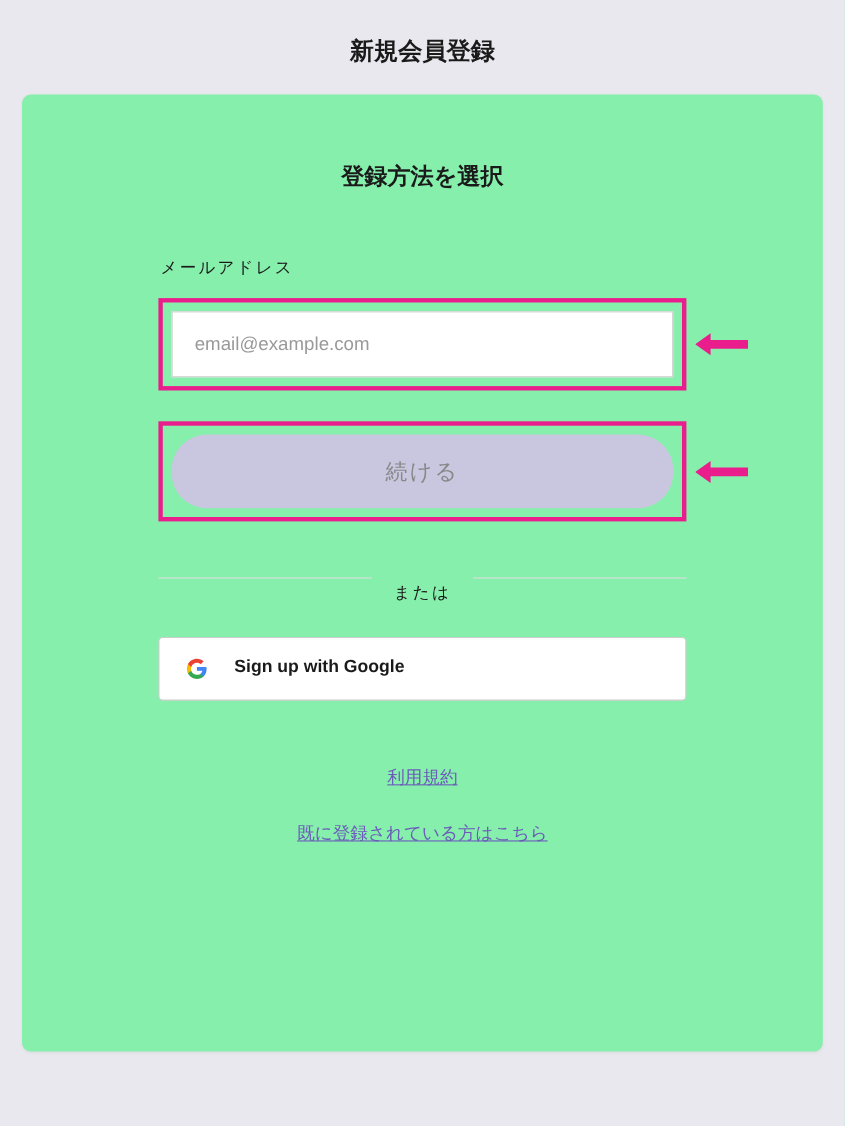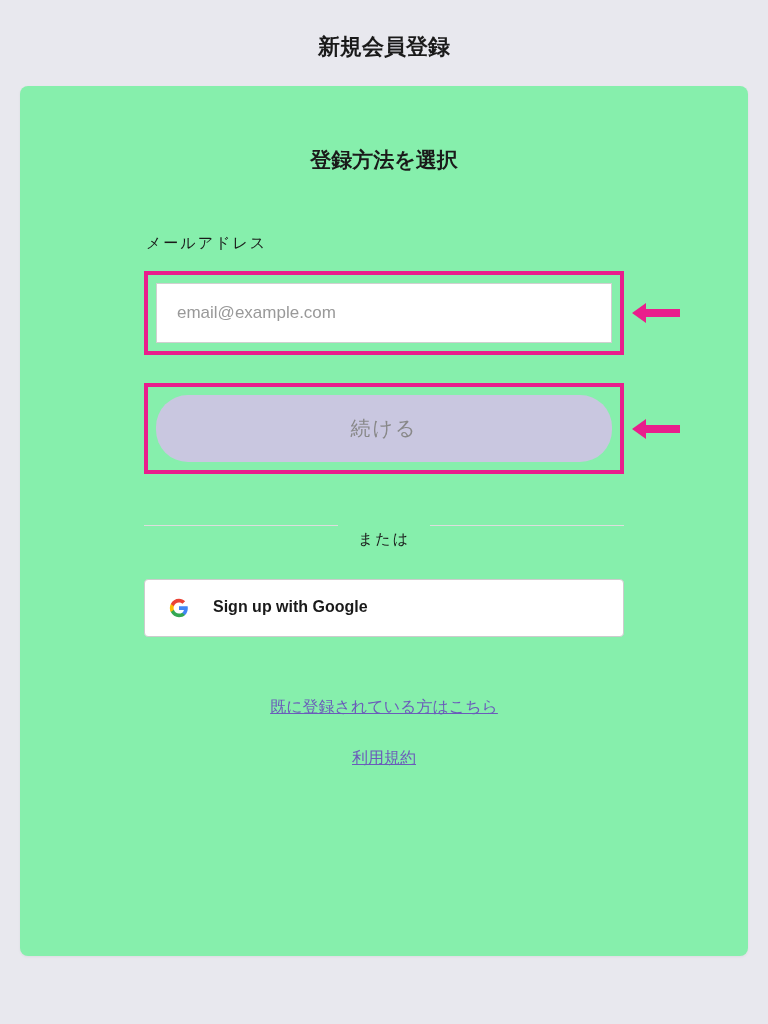--- a/index.html
+++ b/index.html
@@ -200,19 +200,19 @@
           <path fill="#34A853" d="M24 46c5.94 0 10.92-1.97 14.56-5.33l-7.11-5.52c-1.97 1.32-4.49 2.1-7.45 2.1-5.73 0-10.58-3.87-12.31-9.07H4.34v5.7C7.96 41.07 15.4 46 24 46z"></path>
           <path fill="#FBBC05" d="M11.69 28.18C11.25 26.86 11 25.45 11 24s.25-2.86.69-4.18v-5.7H4.34C2.85 17.09 2 20.45 2 24c0 3.55.85 6.91 2.34 9.88l7.35-5.7z"></path>
           <path fill="#EA4335" d="M24 10.75c3.23 0 6.13 1.11 8.41 3.29l6.31-6.31C34.91 4.18 29.93 2 24 2 15.4 2 7.96 6.93 4.34 14.12l7.35 5.7c1.73-5.2 6.58-9.07 12.31-9.07z"></path>
         </svg>
       </span>
       <span>Sign up with Google</span>
     </button>
 
 
     <div class="links-container">
+      <a class="link">利用規約</a>
       <a class="link">既に登録されている方はこちら</a>
-      <a class="link">利用規約</a>
     </div>
 
   </div>
 
 </div>
 
 </body></html>

